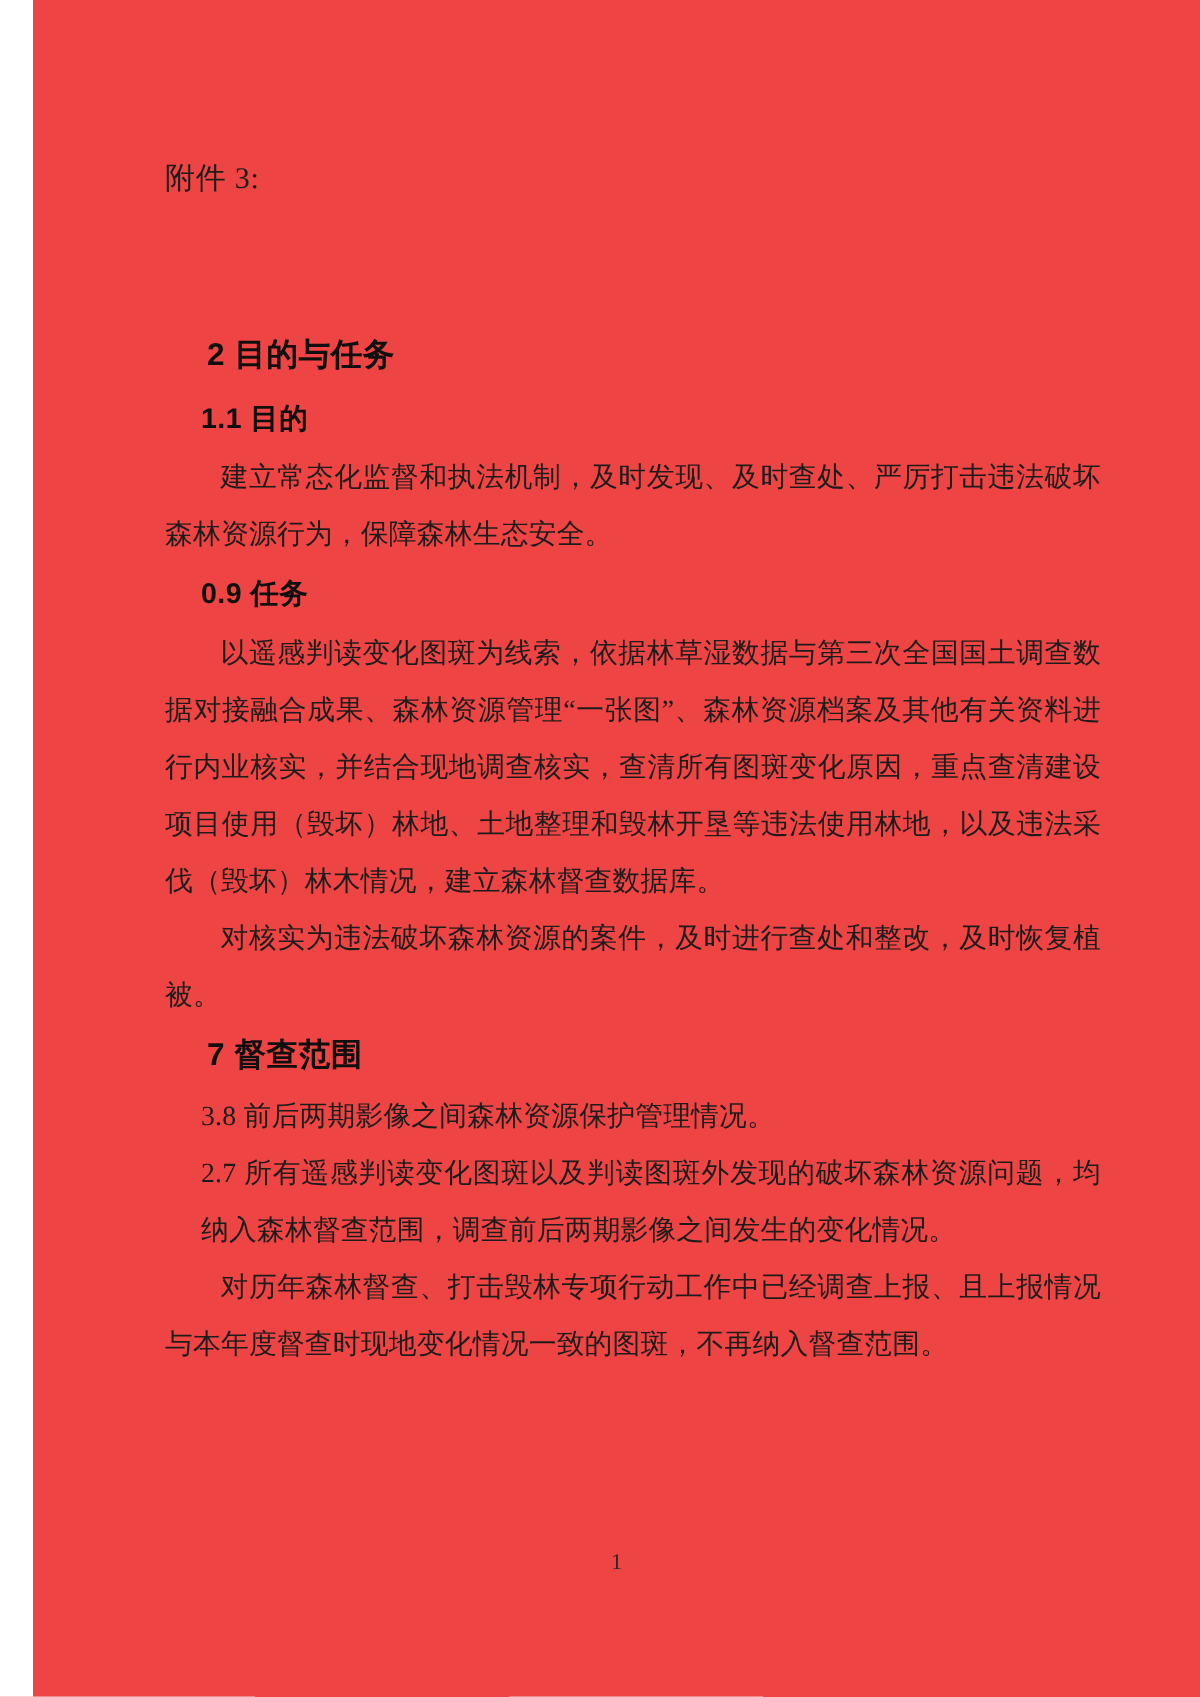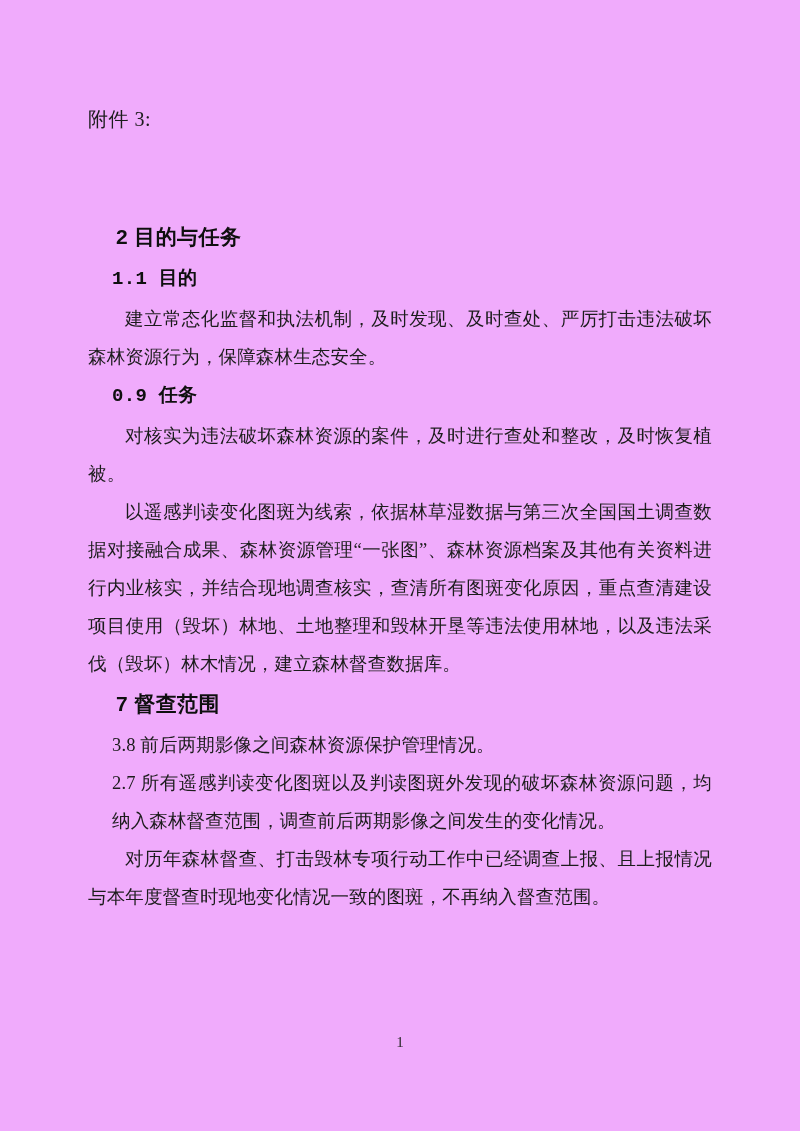--- a/index.html
+++ b/index.html
@@ -12,21 +12,22 @@
     height: 1131px;
     position: relative;
     font-family: "Liberation Serif", "DejaVu Serif", serif;
     color: #1a1a1a;
     overflow: hidden;
   }
 
   .page {
     position: absolute;
     inset: 0;
-    background: #f0abfc;
+    background: #ef4444;
+    margin-left: 22px;
   }
 
   
   .attachment-label {
     position: absolute;
     left: 88px;
     top: 104px;
     font-size: 20px;
     line-height: 30px;
     letter-spacing: 0.5px;
@@ -69,21 +70,21 @@
   }
 
   .h2 {
     font-size: 19px;
     line-height: 41px;
     font-weight: bold;
     margin: 0;
     padding-left: 24px;
     letter-spacing: 0.3px;
     color: #0f0f0f;
-    font-family: Liberation Mono, monospace;
+    font-family: Liberation Sans, sans-serif;
   }
 
   .para {
     font-size: 18.5px;
     line-height: 38px;
     margin: 0;
     text-align: justify;
     text-justify: inter-ideograph;
     text-indent: 2em;
     letter-spacing: 0.15px;
@@ -118,23 +119,23 @@
   <div class="content">
 
     <div class="h1">2 目的与任务</div>
 
     <div class="h2">1.1 目的</div>
 
     <p class="para">建立常态化监督和执法机制，及时发现、及时查处、严厉打击违法破坏森林资源行为，保障森林生态安全。</p>
 
     <div class="h2">0.9 任务</div>
 
+    <p class="para">以遥感判读变化图斑为线索，依据林草湿数据与第三次全国国土调查数据对接融合成果、森林资源管理“一张图”、森林资源档案及其他有关资料进行内业核实，并结合现地调查核实，查清所有图斑变化原因，重点查清建设项目使用（毁坏）林地、土地整理和毁林开垦等违法使用林地，以及违法采伐（毁坏）林木情况，建立森林督查数据库。</p>
+
     <p class="para">对核实为违法破坏森林资源的案件，及时进行查处和整改，及时恢复植被。</p>
-
-    <p class="para">以遥感判读变化图斑为线索，依据林草湿数据与第三次全国国土调查数据对接融合成果、森林资源管理“一张图”、森林资源档案及其他有关资料进行内业核实，并结合现地调查核实，查清所有图斑变化原因，重点查清建设项目使用（毁坏）林地、土地整理和毁林开垦等违法使用林地，以及违法采伐（毁坏）林木情况，建立森林督查数据库。</p>
 
     <div class="h1">7 督查范围</div>
 
     <p class="para numbered">3.8 前后两期影像之间森林资源保护管理情况。</p>
 
     <p class="para numbered">2.7 所有遥感判读变化图斑以及判读图斑外发现的破坏森林资源问题，均纳入森林督查范围，调查前后两期影像之间发生的变化情况。</p>
 
 
     <p class="para">对历年森林督查、打击毁林专项行动工作中已经调查上报、且上报情况与本年度督查时现地变化情况一致的图斑，不再纳入督查范围。</p>
 

